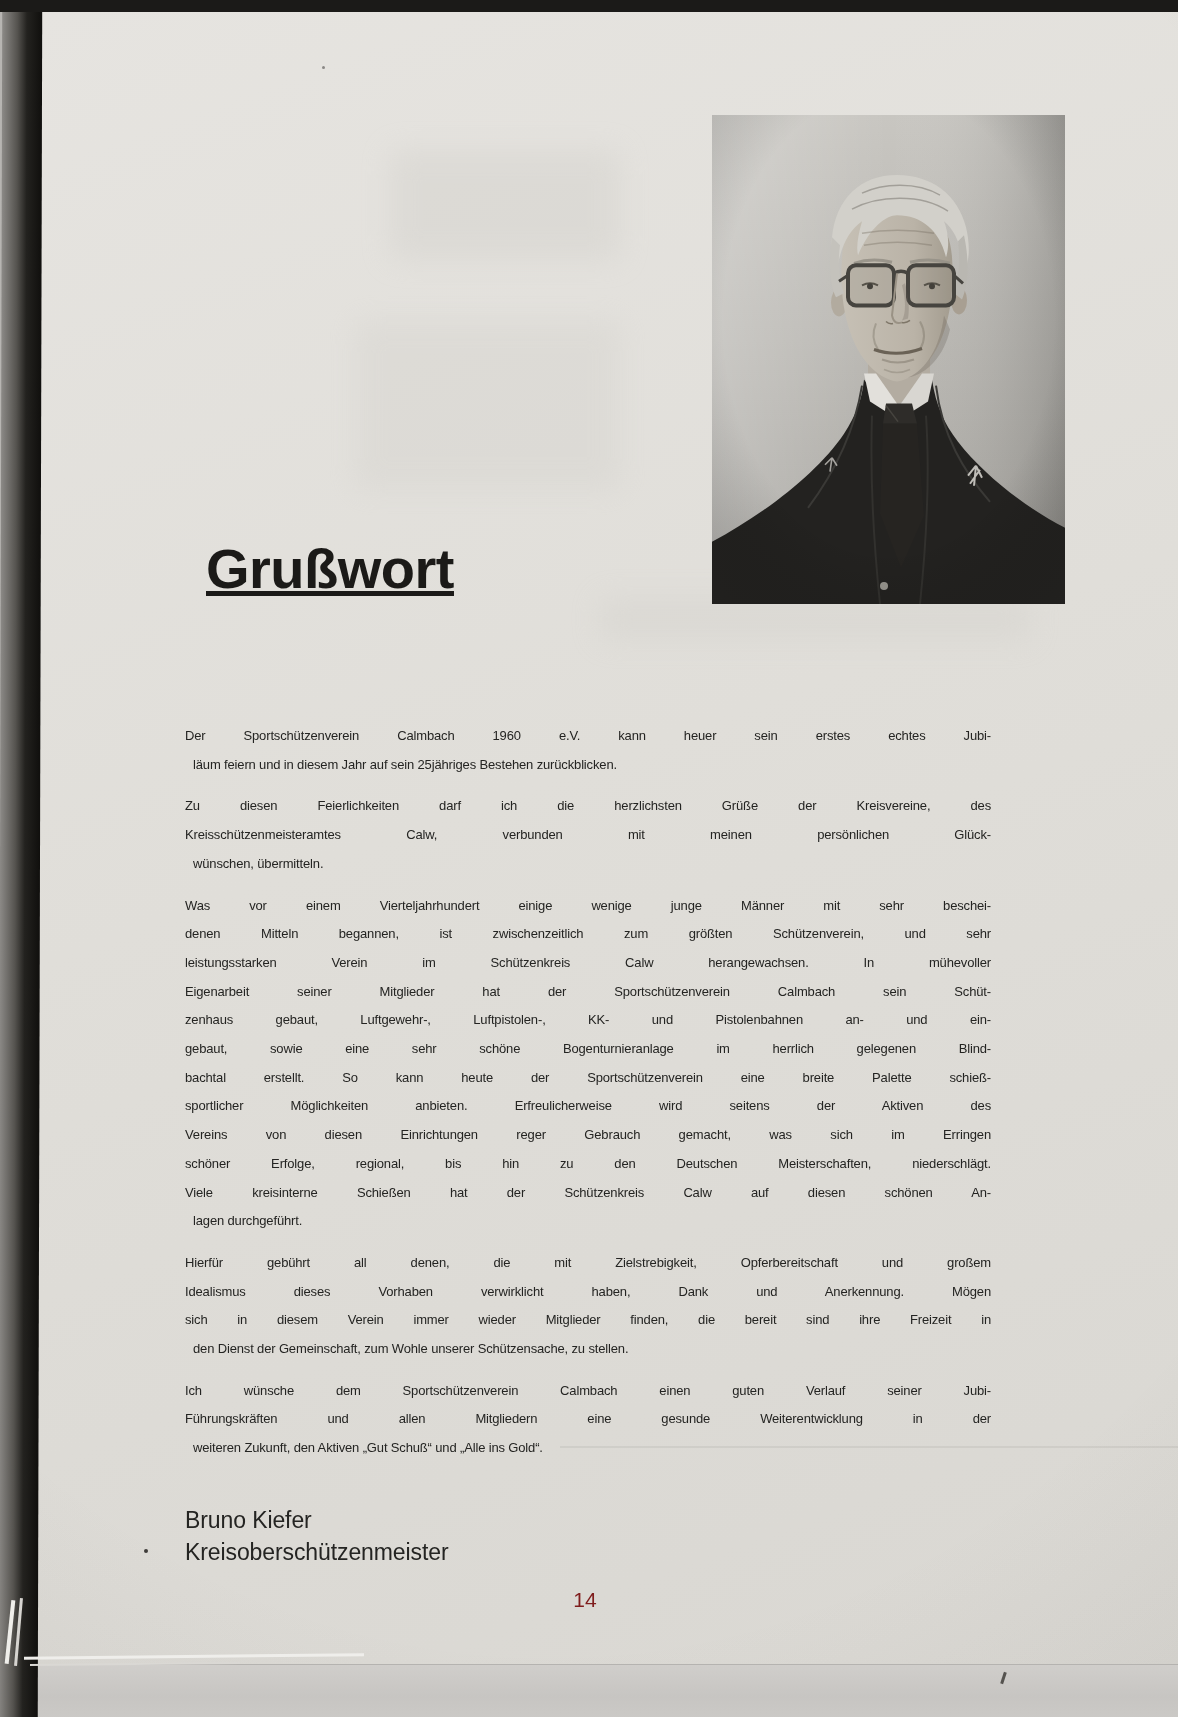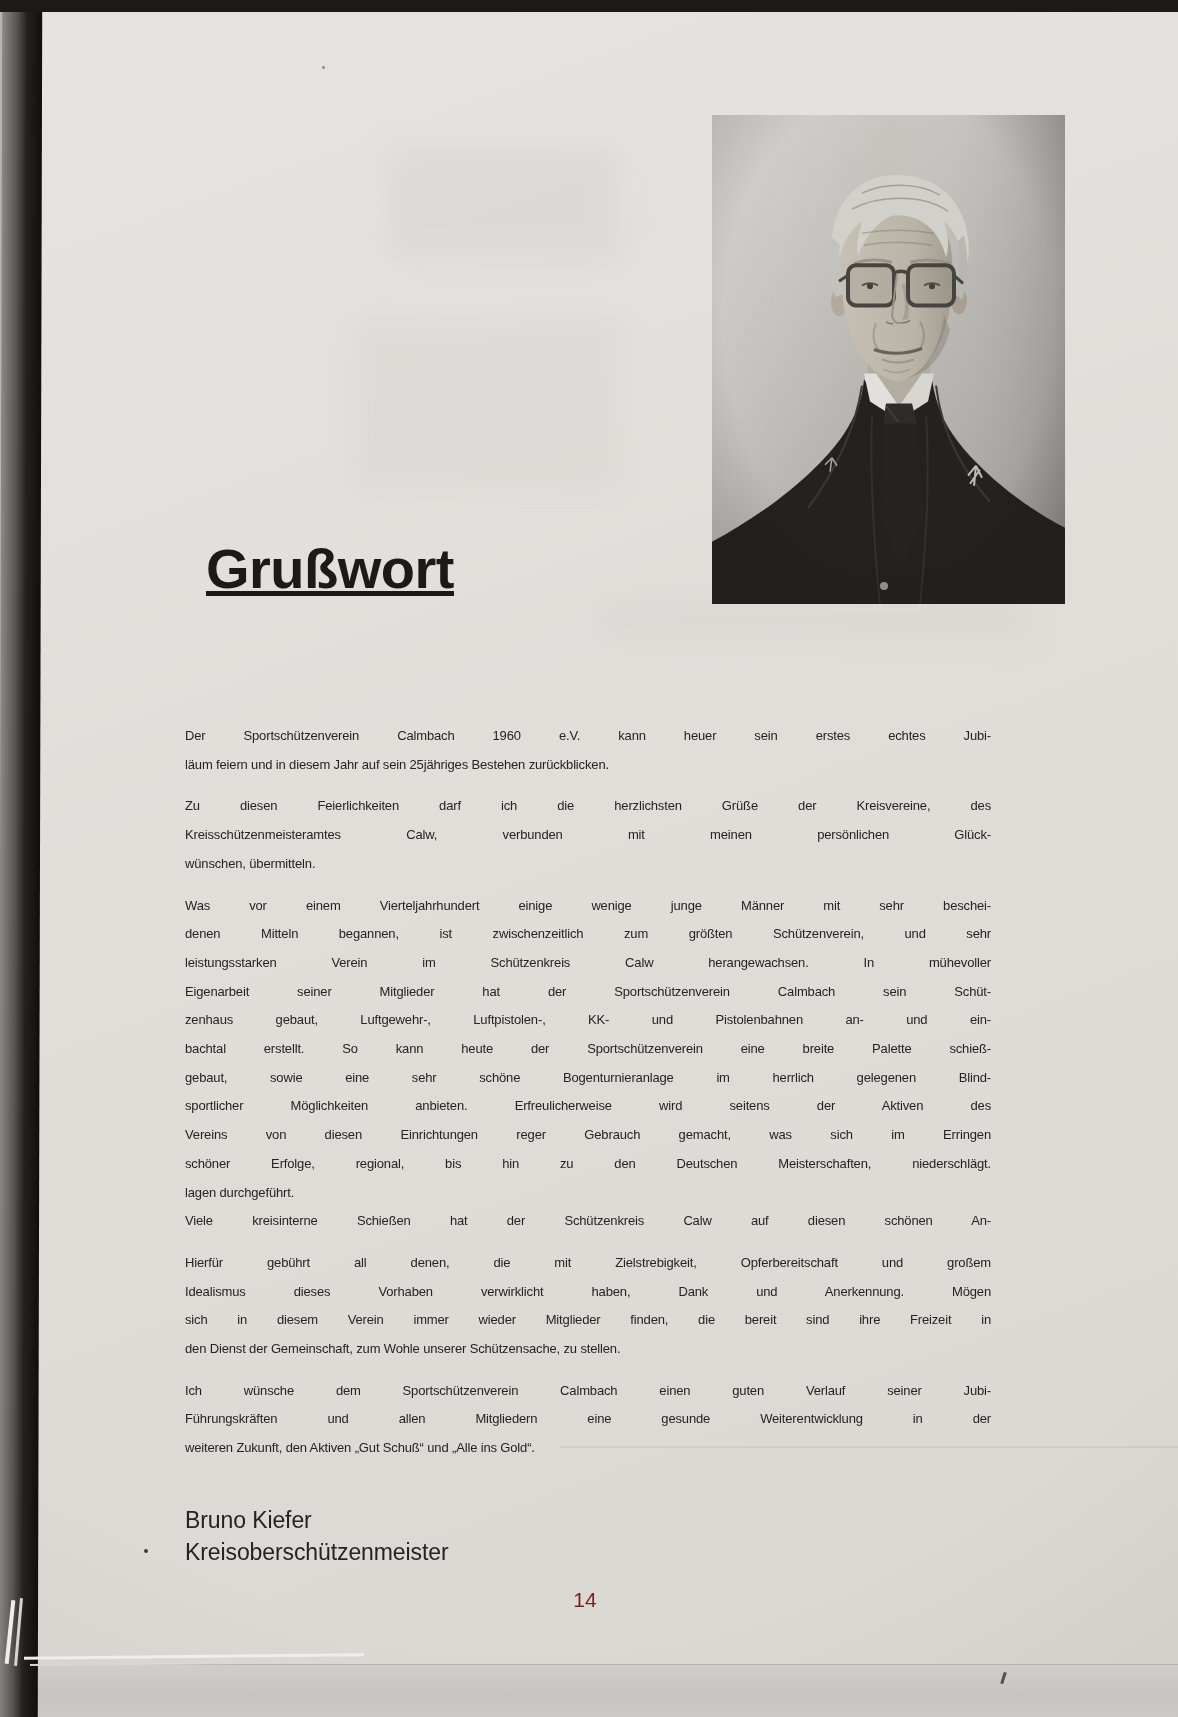--- a/index.html
+++ b/index.html
@@ -63,21 +63,21 @@
     z-index:2; overflow:hidden;
   }
   .photo svg { display:block; width:100%; height:100%; }
 
   .text-col {
     position:absolute; left:185px; top:722px; width:806px; z-index:2;
     color:#242422; font-size:13px; line-height:28.7px; letter-spacing:-0.15px;
   }
   .para { margin:0 0 13px 0; }
   .tline { text-align:justify; text-align-last:justify; }
-  .tline.tlast { text-align-last:left; }
+  .tline.tlast { text-align-last:left;margin-left:8px; }
 
   .signature { position:absolute; left:185px; top:1504px; z-index:2;
                color:#242422; font-size:23px; line-height:32px; letter-spacing:-0.1px; }
   .pagenum { position:absolute; left:0px; top:1588px; width:1170px; text-align:center;
              z-index:2; color:#7f1d1d; font-size:21px; }
 </style>
 </head>
 <body>
 
 <div class="scan">
@@ -207,27 +207,27 @@
         <div class="tline">Zu diesen Feierlichkeiten darf ich die herzlichsten Grüße der Kreisvereine, des</div>
         <div class="tline">Kreisschützenmeisteramtes Calw, verbunden mit meinen persönlichen Glück-</div>
         <div class="tline tlast">wünschen, übermitteln.</div>
       </div>
     <div class="para">
         <div class="tline">Was vor einem Vierteljahrhundert einige wenige junge Männer mit sehr beschei-</div>
         <div class="tline">denen Mitteln begannen, ist zwischenzeitlich zum größten Schützenverein, und sehr</div>
         <div class="tline">leistungsstarken Verein im Schützenkreis Calw herangewachsen. In mühevoller</div>
         <div class="tline">Eigenarbeit seiner Mitglieder hat der Sportschützenverein Calmbach sein Schüt-</div>
         <div class="tline">zenhaus gebaut, Luftgewehr-, Luftpistolen-, KK- und Pistolenbahnen an- und ein-</div>
+        <div class="tline">gebaut, sowie eine sehr schöne Bogenturnieranlage im herrlich gelegenen Blind-</div>
         <div class="tline">bachtal erstellt. So kann heute der Sportschützenverein eine breite Palette schieß-</div>
-        <div class="tline">gebaut, sowie eine sehr schöne Bogenturnieranlage im herrlich gelegenen Blind-</div>
         <div class="tline">sportlicher Möglichkeiten anbieten. Erfreulicherweise wird seitens der Aktiven des</div>
         <div class="tline">Vereins von diesen Einrichtungen reger Gebrauch gemacht, was sich im Erringen</div>
         <div class="tline">schöner Erfolge, regional, bis hin zu den Deutschen Meisterschaften, niederschlägt.</div>
+        <div class="tline">Viele kreisinterne Schießen hat der Schützenkreis Calw auf diesen schönen An-</div>
         <div class="tline tlast">lagen durchgeführt.</div>
-        <div class="tline">Viele kreisinterne Schießen hat der Schützenkreis Calw auf diesen schönen An-</div>
       </div>
     <div class="para">
         <div class="tline">Hierfür gebührt all denen, die mit Zielstrebigkeit, Opferbereitschaft und großem</div>
         <div class="tline">Idealismus dieses Vorhaben verwirklicht haben, Dank und Anerkennung. Mögen</div>
         <div class="tline">sich in diesem Verein immer wieder Mitglieder finden, die bereit sind ihre Freizeit in</div>
         <div class="tline tlast">den Dienst der Gemeinschaft, zum Wohle unserer Schützensache, zu stellen.</div>
       </div>
     <div class="para">
         <div class="tline">Ich wünsche dem Sportschützenverein Calmbach einen guten Verlauf seiner Jubi-</div>
         <div class="tline">Führungskräften und allen Mitgliedern eine gesunde Weiterentwicklung in der</div>

